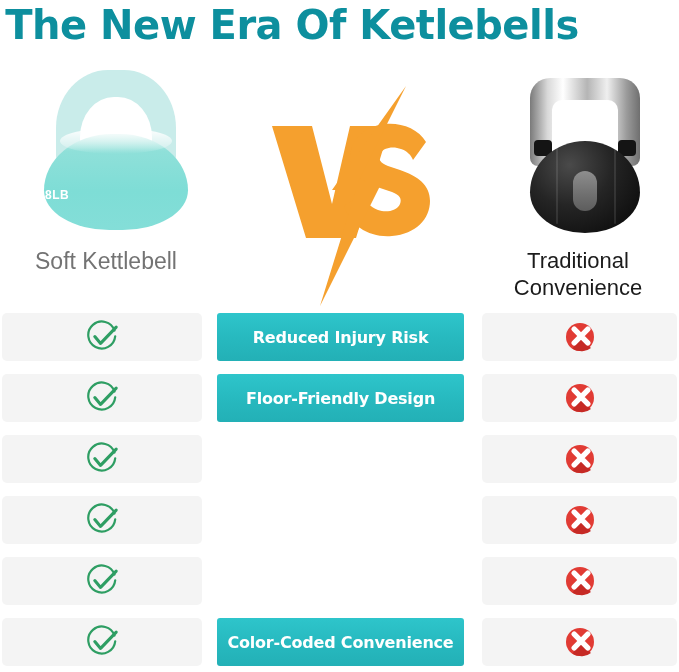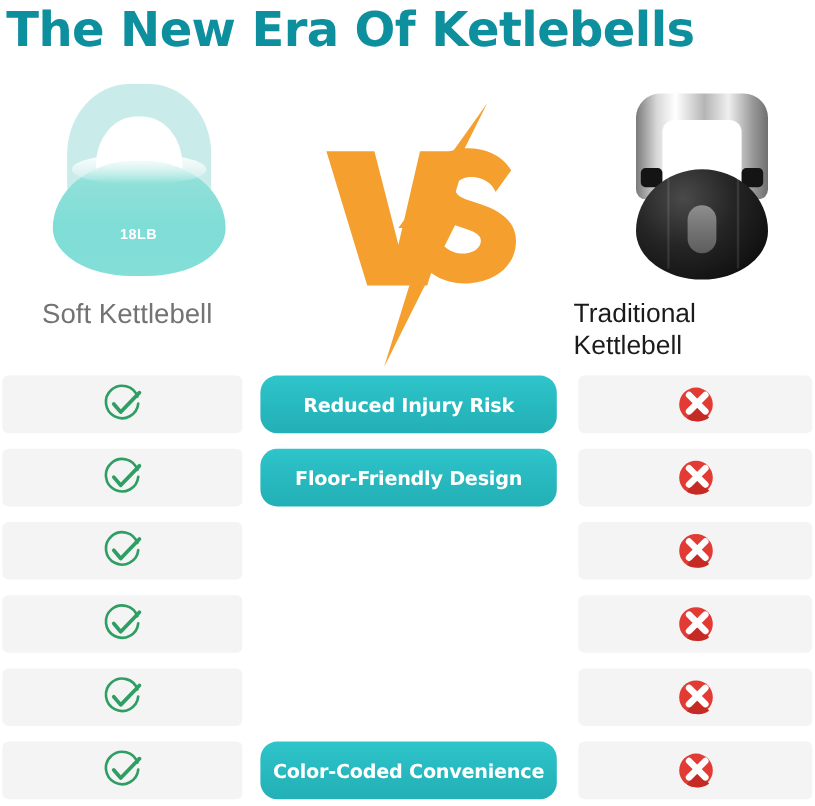--- a/index.html
+++ b/index.html
@@ -90,21 +90,20 @@
     width: 112px;
     height: 26px;
     background: linear-gradient(180deg, #ffffff 0%, rgba(201,238,234,0) 100%);
     border-radius: 50%;
   }
   .soft-kb .weight-label {
     position: absolute;
     left: 0;
     top: 118px;
     width: 155px;
-    text-align: center;
     font-size: 12px;
     font-weight: bold;
     color: #ffffff;
     letter-spacing: 0.4px;
   }
 
   
   .vs-wrap {
     position: absolute;
     left: 258px;
@@ -190,20 +189,21 @@
     text-align: center;
     font-size: 23px;
     color: #737373;
     white-space: nowrap;
   }
   .caption-right {
     position: absolute;
     top: 247px;
     left: 478px;
     width: 200px;
+    text-align: center;
     font-size: 22px;
     line-height: 27px;
     color: #1b1b1b;
   }
 
   
   .rows {
     position: absolute;
     top: 313px;
     left: 0;
@@ -228,21 +228,21 @@
   .cell-left  { left: 2px;   width: 200px; }
   .cell-right { left: 482px; width: 195px; }
 
   .cell-mid {
     position: absolute;
     left: 217px;
     top: 0;
     width: 247px;
     height: 48px;
     background: linear-gradient(180deg, #2ec5cb 0%, #27b9bf 52%, #23b0b6 100%);
-    border-radius: 14px;
+    border-radius: 3px;
     display: flex;
     align-items: center;
     justify-content: center;
   }
   .feature-label {
     color: #ffffff;
     font-family: "DejaVu Sans", sans-serif;
     font-size: 16px;
     font-weight: bold;
     letter-spacing: -0.2px;
@@ -294,21 +294,21 @@
     <div class="t-ball-seam-l"></div>
     <div class="t-ball-seam-r"></div>
     <div class="t-plate"></div>
   </div>
 </div>
 
 <div class="caption-left">Soft Kettlebell</div>
 
 <div class="caption-right">
   <div>Traditional</div>
-  <div>Kettlebell</div>
+  <div>Convenience</div>
 </div>
 
 <div class="rows" id="rows-container">
   <div class="row">
     <div class="cell-left">
       <span class="icon-check">
         <svg class="icon-check" width="36" height="36" viewBox="0 0 36 36" xmlns="http://www.w3.org/2000/svg">
           <path d="M30.5 11.5 A13.5 13.5 0 1 0 31.2 17.4" fill="none" stroke="#2e9e63" stroke-width="2.2" stroke-linecap="round"></path>
           <path d="M10.8 17.6 L16.6 24.4 L32.2 8.2" fill="none" stroke="#2e9e63" stroke-width="3.1" stroke-linecap="round" stroke-linejoin="round"></path>
         </svg>

